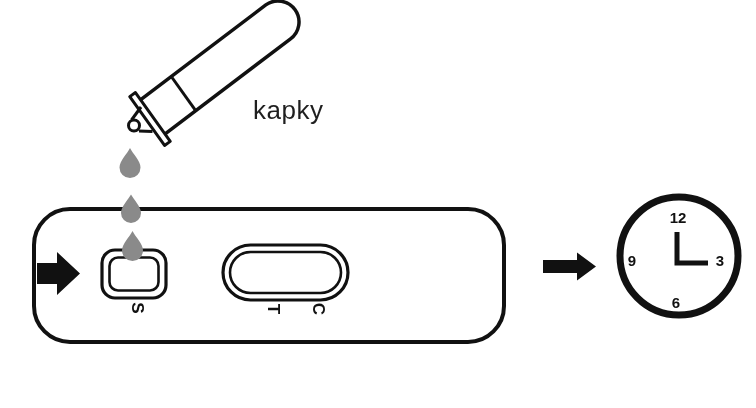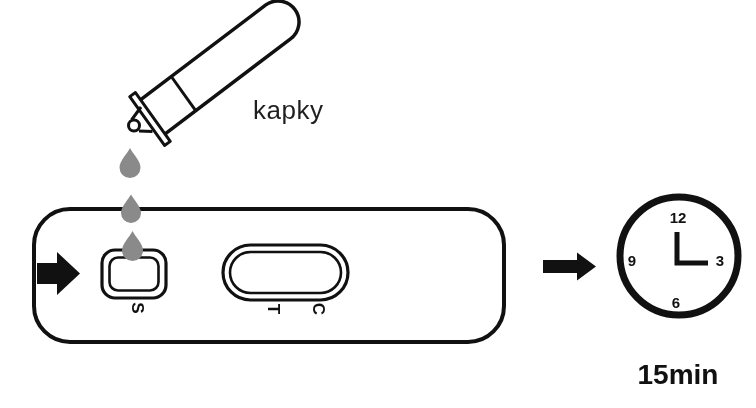--- a/index.html
+++ b/index.html
@@ -95,15 +95,14 @@
 
   <div class="txt well-letter" style="left:136.5px; top:307.5px;">S</div>
   <div class="txt well-letter" style="left:272.5px; top:308.5px;">T</div>
   <div class="txt well-letter" style="left:318px; top:309px;">C</div>
 
   <div class="txt clock-num" style="left:678px; top:217px;">12</div>
   <div class="txt clock-num" style="left:720px; top:260px;">3</div>
   <div class="txt clock-num" style="left:676px; top:302px;">6</div>
   <div class="txt clock-num" style="left:632px; top:260px;">9</div>
 
-  <div class="txt wait-label" style="left:678px; top:375px;">15min</div>
 
 </div>
 
 </body></html>

